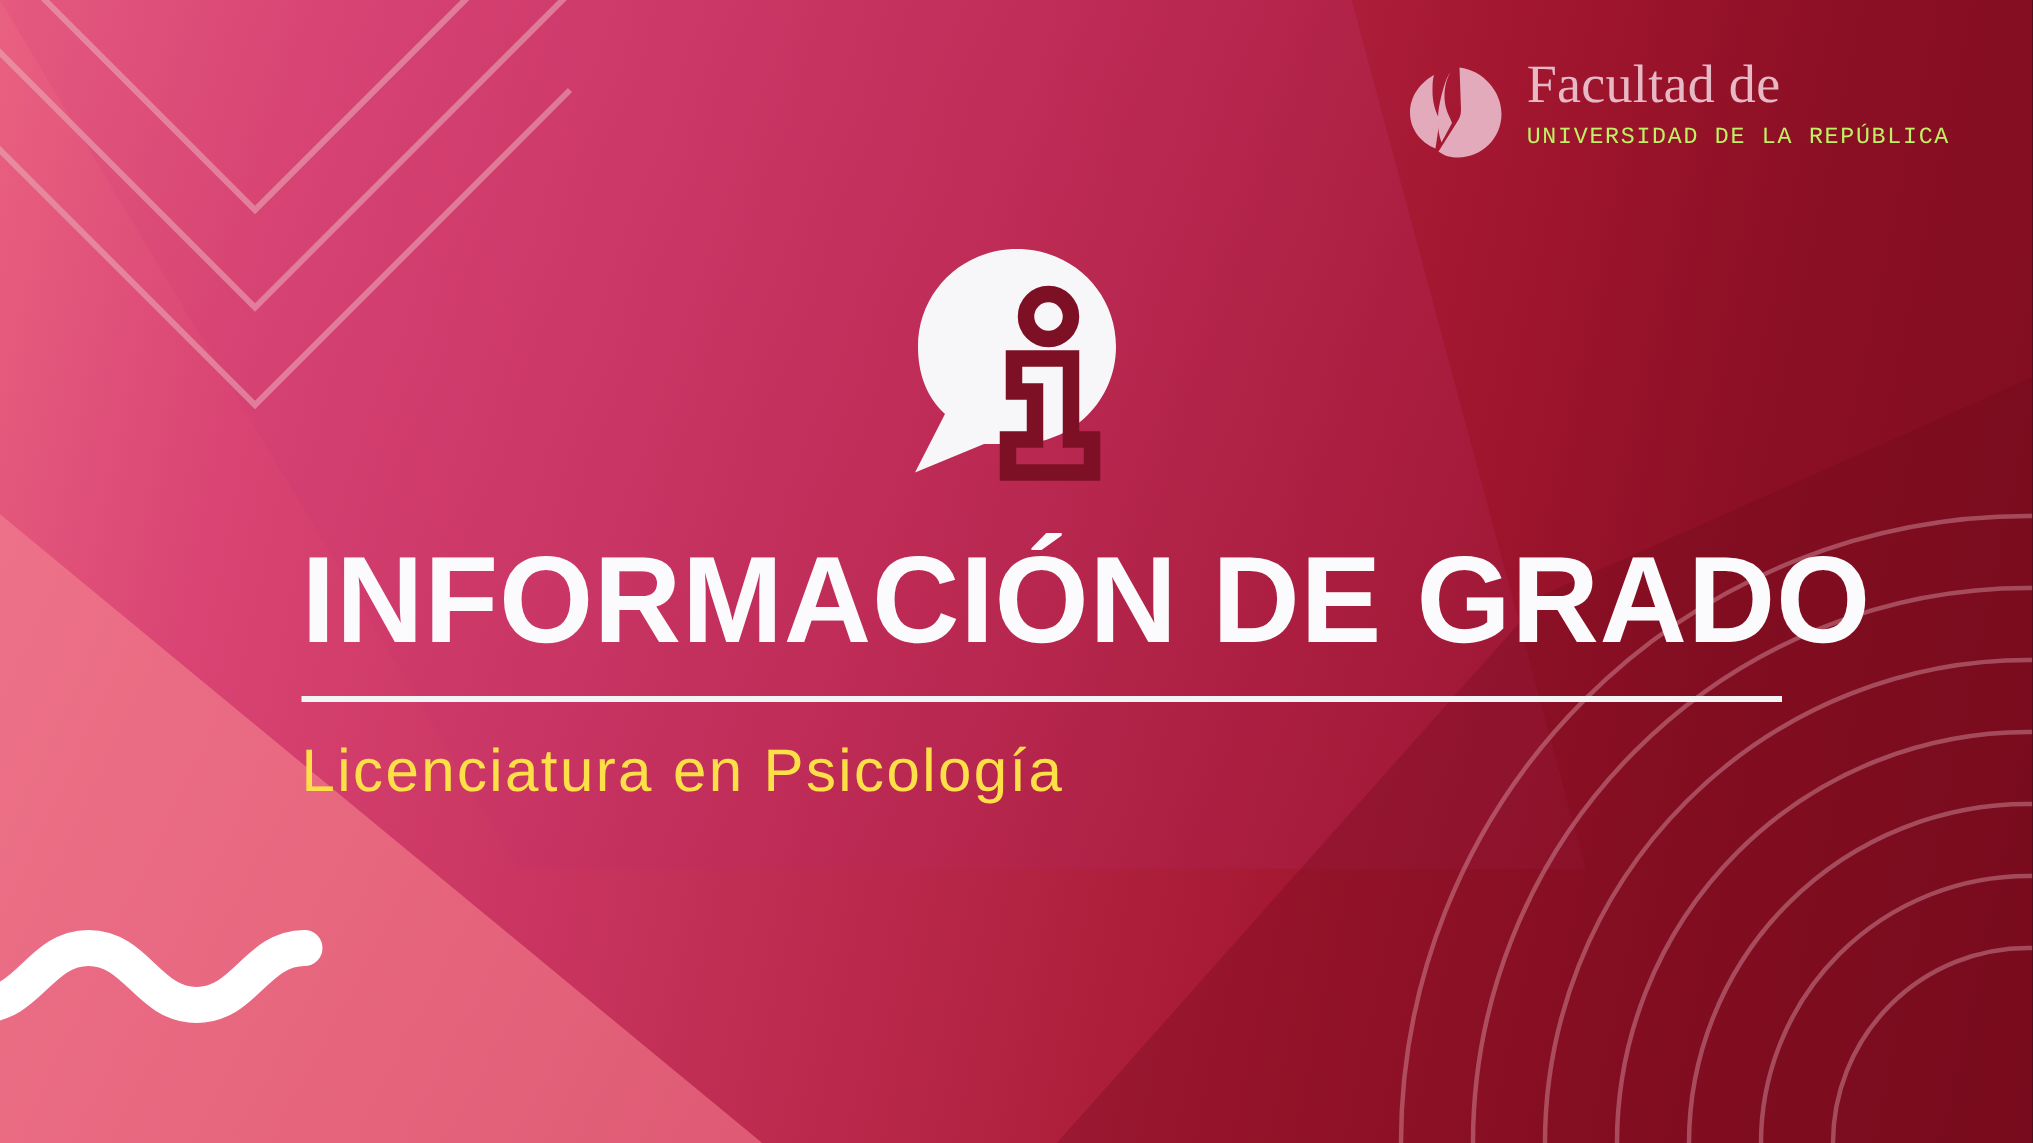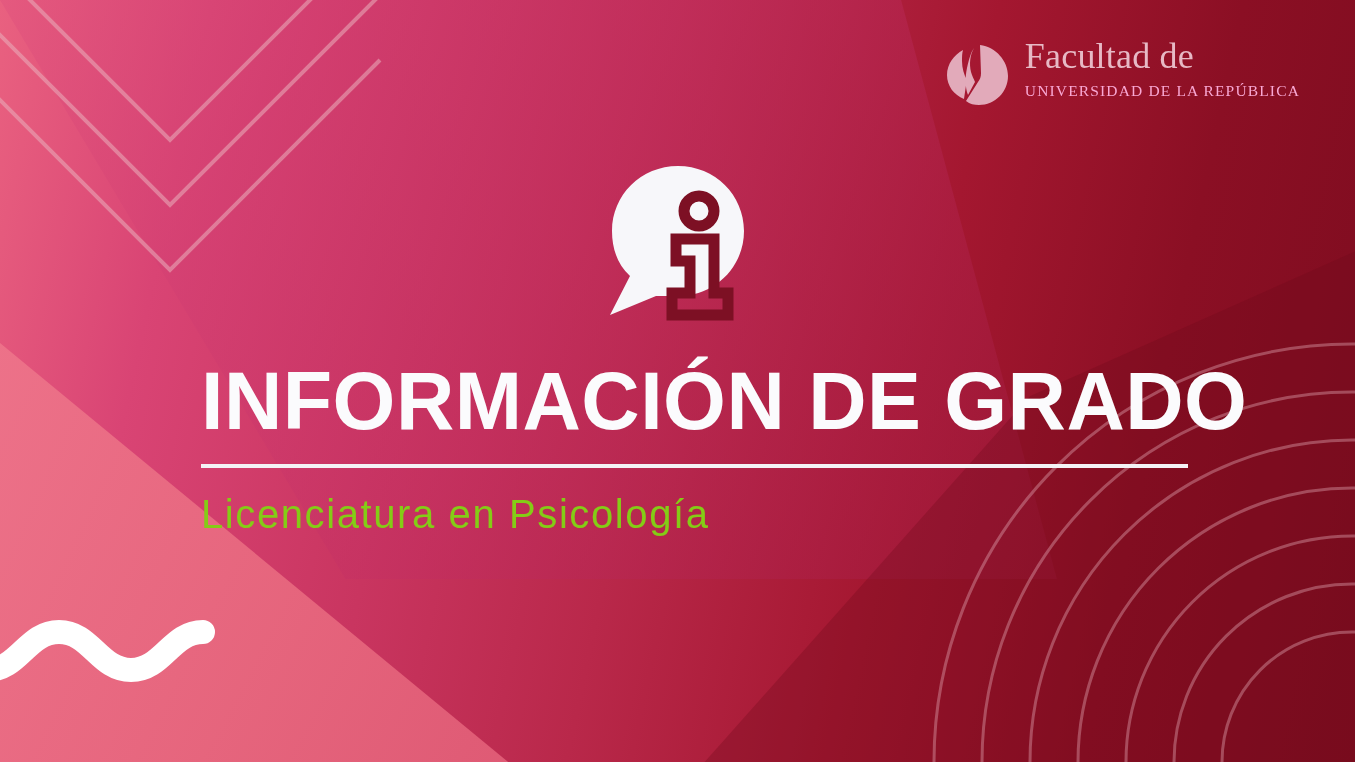--- a/index.html
+++ b/index.html
@@ -69,22 +69,22 @@
   .logo-mark{width:66px;height:66px;flex:none;margin-top:4px;}
   .logo-text{display:flex;flex-direction:column;}
   .logo-line1,.logo-line2{
     font-family:"Liberation Serif", serif;
     color:#e7b9c5;
     font-size:36px;
     line-height:37px;
     letter-spacing:.2px;
   }
   .logo-sub{
-    font-family:Liberation Serif, serif;
-    color:#f9a8d4;
+    font-family:Liberation Mono, monospace;
+    color:#bef264;
     font-size:15.5px;
     letter-spacing:1.15px;
     margin-top:7px;
     white-space:nowrap;
   }
 
   
   .info-icon{
     position:absolute;
     left:602px; top:163px;
@@ -111,21 +111,21 @@
   }
   .rule{
     height:4px;
     background:#f4f3f6;
     width:987px;
     margin-top:20px;
   }
   .subhead{
     margin:0;
     margin-top:22px;
-    color:#84cc16;
+    color:#fde047;
     font-family:"Liberation Sans", sans-serif;
     font-weight:300;
     font-size:40px;
     line-height:48px;
     letter-spacing:1.6px;
     white-space:nowrap;
   }
 </style>
 </head>
 <body>

